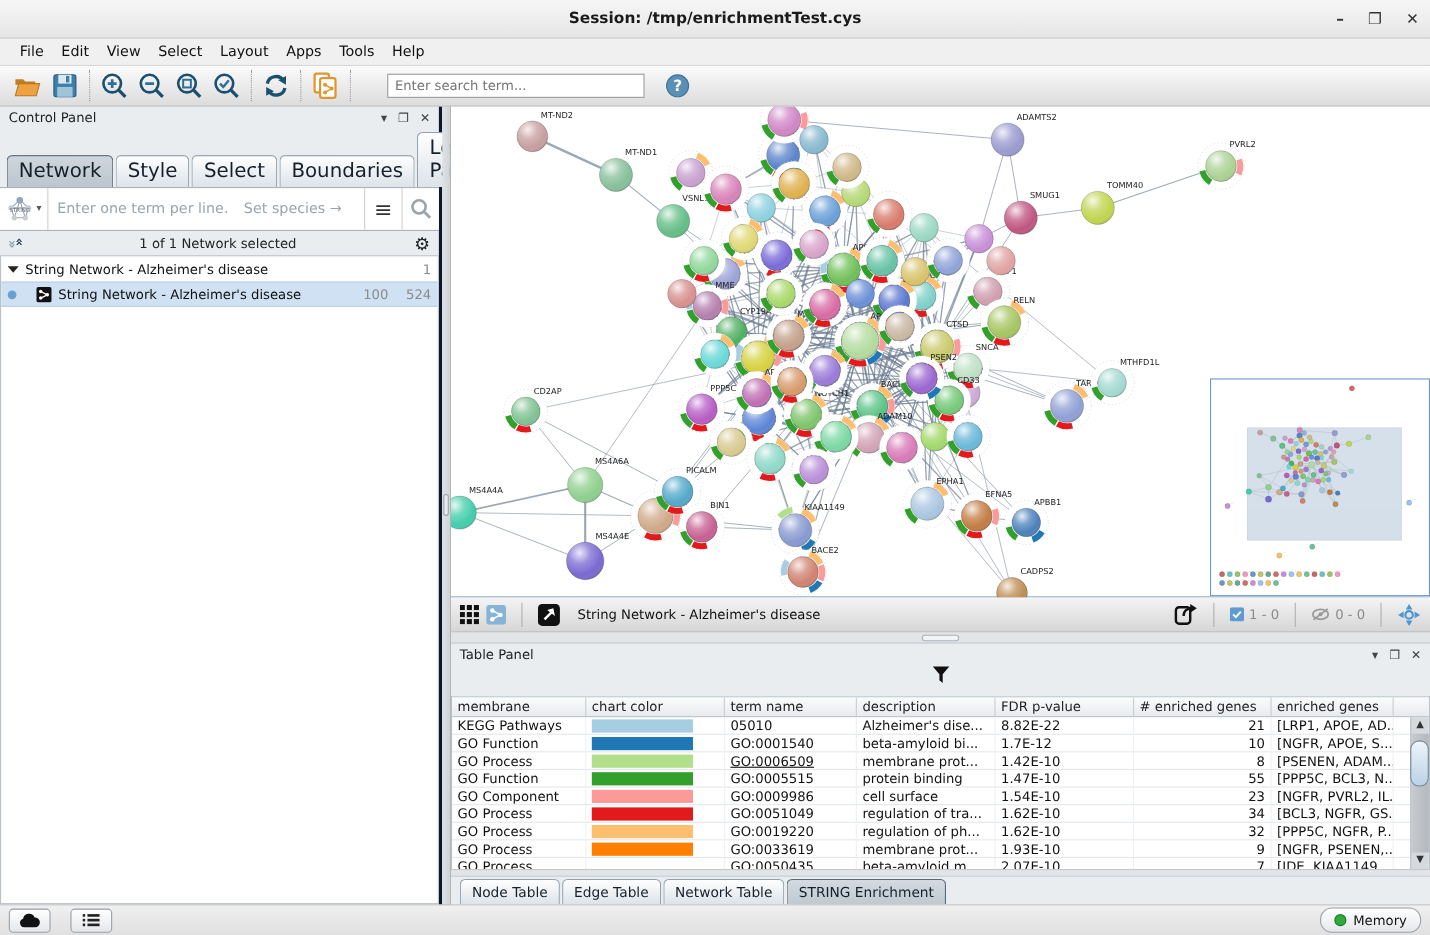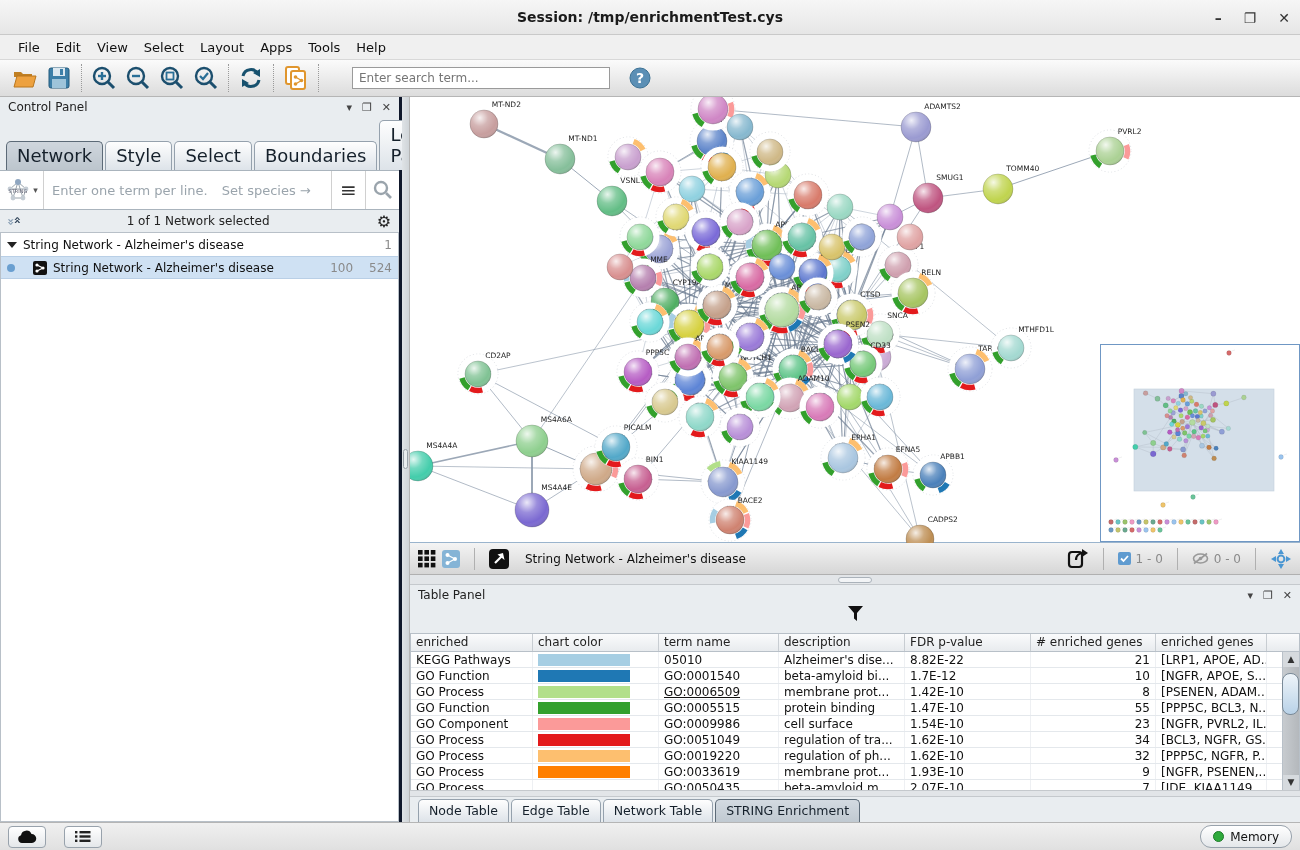--- a/index.html
+++ b/index.html
@@ -6,21 +6,21 @@
   html,body { width:1300px; height:850px; overflow:hidden; font-family:"DejaVu Sans","Liberation Sans",sans-serif; background:#ececec; }
   .titlebar { height:35px; background:linear-gradient(#f6f6f6,#e6e6e6); border-bottom:1px solid #c9c9c9; display:flex; align-items:center; position:relative; }
   .titlebar .title { flex:1; text-align:center; font-size:14px; font-weight:bold; color:#1a1a1a; }
   .winbtns { position:absolute; right:10px; top:0; height:35px; display:flex; align-items:center; gap:22px; }
   .winbtn { font-size:14px; color:#333; font-weight:bold; cursor:default; }
   .menubar { height:25px; background:#f0f0f0; border-bottom:1px solid #d8d8d8; display:flex; align-items:center; padding-left:10px; }
   .menu-item { font-size:13px; color:#111; padding:3px 8px; }
   .toolbar { height:37px; background:linear-gradient(#fbfbfb,#dcdcdc); border-bottom:1px solid #b5b5b5; display:flex; align-items:center; padding-left:8px; }
   .tbtn { width:34px; height:30px; display:flex; align-items:center; justify-content:center; }
   .tsep { width:1px; height:28px; margin:0 5px; border-left:1px dotted #9a9a9a; }
-  .searchbox { width:258px; height:22px; border:1px solid #9a9a9a; background:#fff; font-size:12px; padding:0 6px; color:#8b5cf6; margin-left:28px; font-family:"DejaVu Sans",sans-serif; }
+  .searchbox { width:234px; height:22px; border:1px solid #9a9a9a; background:#fff; font-size:12px; padding:0 6px; color:#8b5cf6; margin-left:28px; font-family:"DejaVu Sans",sans-serif; }
   .helpbtn { margin-left:18px; }
   .main { display:flex; height:725px; }
   
   .cp { width:402px; background:#e9edf0; border-right:3px solid #0f172a; display:flex; flex-direction:column; }
   .cp-header { height:20px; display:flex; align-items:center; padding:0 8px; }
   .cp-header .ph-title { flex:1; font-size:12px; color:#222; }
   .ph-icons { display:flex; gap:10px; font-size:11px; color:#444; font-weight:bold; }
   .cp-tabs { display:flex; gap:2px; padding:3px 4px 0 6px; align-items:flex-end; }
   .cptab { font-size:18px; color:#15202b; padding:3px 10px 4px; background:linear-gradient(#fefefe,#dde3e9); border:1px solid #95a1ad; border-bottom:none; border-radius:5px 5px 0 0; }
   .cptab.active { background:linear-gradient(#cfd6dd,#bcc5cd); border-color:#5c6a77; }
@@ -1604,21 +1604,21 @@
             <svg width="18" height="18" viewBox="0 0 18 18">
                 <rect x="1" y="1" width="16" height="16" rx="2" fill="none" stroke="#111" stroke-width="2"></rect>
                 <path d="M4 9 l3.5 3.5 L15 4" fill="none" stroke="#111" stroke-width="2.4"></path>
               </svg>
           </span>
           <span style="font-size:19px;color:#111">⚙</span>
         </span>
       </div>
       <div class="enrich-table">
         <div class="thead" id="thead">
-            <span class="th" style="width: 122px;">enriched</span>
+            <span class="th" style="width: 122px;">membrane</span>
             <span class="th" style="width: 126px;">chart color</span>
             <span class="th" style="width: 120px;">term name</span>
             <span class="th" style="width: 126px;">description</span>
             <span class="th" style="width: 126px;">FDR p-value</span>
             <span class="th" style="width: 125px;"># enriched genes</span>
             <span class="th" style="width: 111px;">enriched genes</span>
           </div>
         <div class="rows" id="tbody">
             <div class="tr">
               <span class="td" style="width: 122px;">KEGG Pathways</span>

